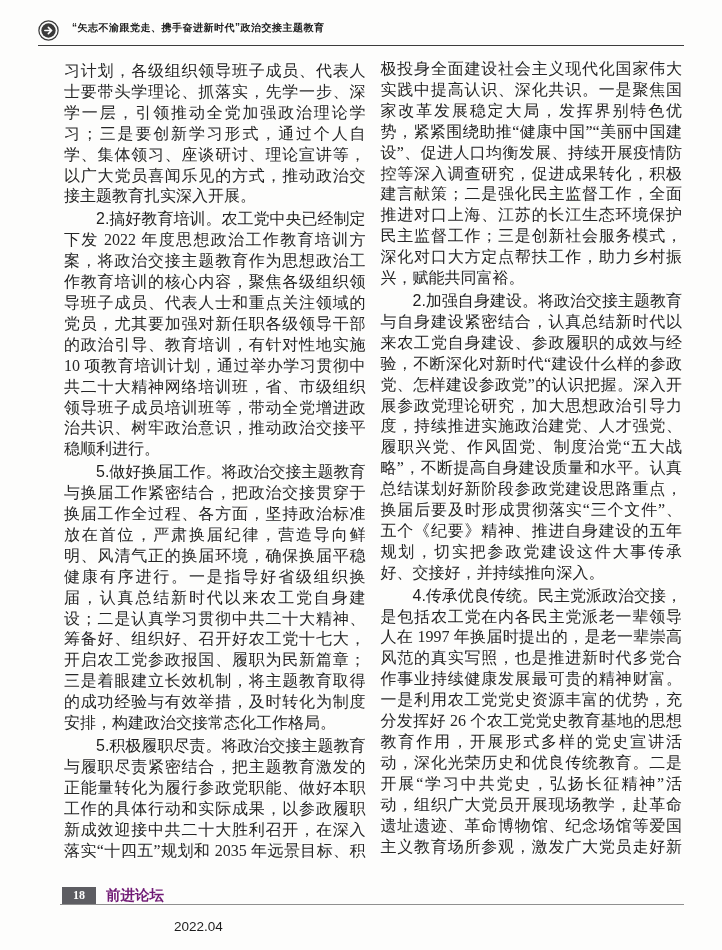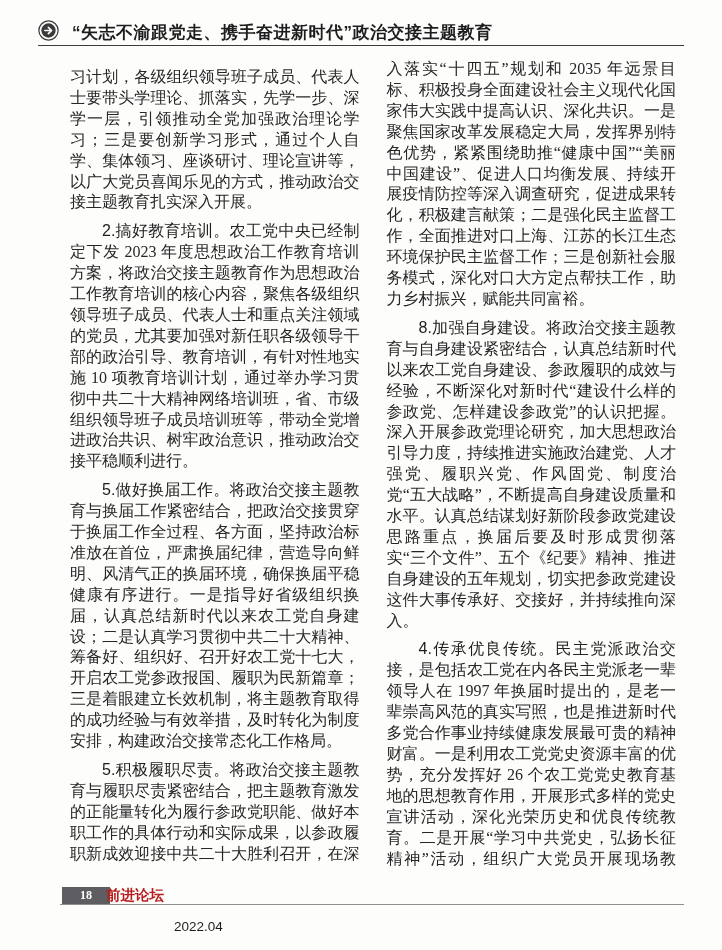--- a/index.html
+++ b/index.html
@@ -33,21 +33,21 @@
     top: 2px;
     width: 21px;
     height: 21px;
   }
   .header-title {
     position: absolute;
     left: 34px;
     top: 3px;
     font-family: "Liberation Sans", "DejaVu Sans", sans-serif;
     font-weight: bold;
-    font-size: 17px;
+    font-size: 10px;
     letter-spacing: .5px;
     color: #1d1d1d;
     white-space: nowrap;
     text-align: center;
   }
   .header-rule {
     position: absolute;
     top: 45px;
     left: 38px;
     width: 646px;
@@ -65,21 +65,21 @@
     column-count: 2;
     column-gap: 11px;
     column-fill: auto;
     text-align: justify;
     font-size: 16px;
     line-height: 20.9px;
     color: #262626;
     overflow: hidden;
   }
   .article p {
-    margin: 8px;
+    margin: 2px;
     text-indent: 2em;
   }
   .article p.continuation {
     text-indent: 0;
   }
   .para-head {
     font-family: "Liberation Sans", "DejaVu Sans", sans-serif;
     font-weight: normal;
     color: #1d1d1d;
   }
@@ -96,38 +96,38 @@
     position: absolute;
     top: 18px;
     left: 0;
     width: 624px;
     border-top: 1px solid #8f8f8f;
   }
   .page-number-badge {
     position: absolute;
     left: 2px;
     top: 1px;
-    width: 48px;
+    width: 34px;
     height: 17px;
     background: #5d5d62;
     color: #ffffff;
     font-family: "Liberation Serif", "DejaVu Serif", serif;
     font-weight: bold;
     font-size: 12px;
     text-align: center;
     line-height: 17px;
   }
   .journal-name {
     position: absolute;
     left: 46px;
     top: 0;
     font-family: "Liberation Sans", "DejaVu Sans", sans-serif;
     font-weight: bold;
     font-size: 14.5px;
-    color: #b91c1c;
+    color: #701a75;
   }
   .journal-issue {
     position: absolute;
     left: 114px;
     top: 1px;
     font-family: "Liberation Sans", "DejaVu Sans", sans-serif;
     font-size: 13.5px;
     color: #1d1d1d;
     margin-top: 32px;
   }
@@ -144,24 +144,24 @@
         <circle cx="12" cy="12" r="8.2" fill="#3a3a3a"></circle>
         <path d="M7.8 12 H15.2 M11.8 8.4 L15.6 12 L11.8 15.6" fill="none" stroke="#ffffff" stroke-width="1.8" stroke-linecap="round" stroke-linejoin="round"></path>
       </svg>
     </span>
     <span class="header-title">“矢志不渝跟党走、携手奋进新时代”政治交接主题教育</span>
   </div>
   <div class="header-rule"></div>
 
   <div class="article">
     <p class="continuation"><span class="para-body">习计划，各级组织领导班子成员、代表人士要带头学理论、抓落实，先学一步、深学一层，引领推动全党加强政治理论学习；三是要创新学习形式，通过个人自学、集体领习、座谈研讨、理论宣讲等，以广大党员喜闻乐见的方式，推动政治交接主题教育扎实深入开展。</span></p>
-    <p><span class="para-head">2.搞好教育培训。</span><span class="para-body">农工党中央已经制定下发 2023 年度思想政治工作教育培训方案，将政治交接主题教育作为思想政治工作教育培训的核心内容，聚焦各级组织领导班子成员、代表人士和重点关注领域的党员，尤其要加强对新任职各级领导干部的政治引导、教育培训，有针对性地实施 10 项教育培训计划，通过举办学习贯彻中共二十大精神网络培训班，省、市级组织领导班子成员培训班等，带动全党增进政治共识、树牢政治意识，推动政治交接平稳顺利进行。</span></p>
+    <p><span class="para-head">2.搞好教育培训。</span><span class="para-body">农工党中央已经制定下发 2022 年度思想政治工作教育培训方案，将政治交接主题教育作为思想政治工作教育培训的核心内容，聚焦各级组织领导班子成员、代表人士和重点关注领域的党员，尤其要加强对新任职各级领导干部的政治引导、教育培训，有针对性地实施 10 项教育培训计划，通过举办学习贯彻中共二十大精神网络培训班，省、市级组织领导班子成员培训班等，带动全党增进政治共识、树牢政治意识，推动政治交接平稳顺利进行。</span></p>
     <p><span class="para-head">5.做好换届工作。</span><span class="para-body">将政治交接主题教育与换届工作紧密结合，把政治交接贯穿于换届工作全过程、各方面，坚持政治标准放在首位，严肃换届纪律，营造导向鲜明、风清气正的换届环境，确保换届平稳健康有序进行。一是指导好省级组织换届，认真总结新时代以来农工党自身建设；二是认真学习贯彻中共二十大精神、筹备好、组织好、召开好农工党十七大，开启农工党参政报国、履职为民新篇章；三是着眼建立长效机制，将主题教育取得的成功经验与有效举措，及时转化为制度安排，构建政治交接常态化工作格局。</span></p>
     <p><span class="para-head">5.积极履职尽责。</span><span class="para-body">将政治交接主题教育与履职尽责紧密结合，把主题教育激发的正能量转化为履行参政党职能、做好本职工作的具体行动和实际成果，以参政履职新成效迎接中共二十大胜利召开，在深入落实“十四五”规划和 2035 年远景目标、积极投身全面建设社会主义现代化国家伟大实践中提高认识、深化共识。一是聚焦国家改革发展稳定大局，发挥界别特色优势，紧紧围绕助推“健康中国”“美丽中国建设”、促进人口均衡发展、持续开展疫情防控等深入调查研究，促进成果转化，积极建言献策；二是强化民主监督工作，全面推进对口上海、江苏的长江生态环境保护民主监督工作；三是创新社会服务模式，深化对口大方定点帮扶工作，助力乡村振兴，赋能共同富裕。</span></p>
-    <p><span class="para-head">8.加强自身建设。</span><span class="para-body">将政治交接主题教育与自身建设紧密结合，认真总结新时代以来农工党自身建设、参政履职的成效与经验，不断深化对新时代“建设什么样的参政党、怎样建设参政党”的认识把握。深入开展参政党理论研究，加大思想政治引导力度，持续推进实施政治建党、人才强党、履职兴党、作风固党、制度治党“五大战略”，不断提高自身建设质量和水平。认真总结谋划好新阶段参政党建设思路重点，换届后要及时形成贯彻落实“三个文件”、五个《纪要》精神、推进自身建设的五年规划，切实把参政党建设这件大事传承好、交接好，并持续推向深入。</span></p>
+    <p><span class="para-head">2.加强自身建设。</span><span class="para-body">将政治交接主题教育与自身建设紧密结合，认真总结新时代以来农工党自身建设、参政履职的成效与经验，不断深化对新时代“建设什么样的参政党、怎样建设参政党”的认识把握。深入开展参政党理论研究，加大思想政治引导力度，持续推进实施政治建党、人才强党、履职兴党、作风固党、制度治党“五大战略”，不断提高自身建设质量和水平。认真总结谋划好新阶段参政党建设思路重点，换届后要及时形成贯彻落实“三个文件”、五个《纪要》精神、推进自身建设的五年规划，切实把参政党建设这件大事传承好、交接好，并持续推向深入。</span></p>
     <p><span class="para-head">4.传承优良传统。</span><span class="para-body">民主党派政治交接，是包括农工党在内各民主党派老一辈领导人在 1997 年换届时提出的，是老一辈崇高风范的真实写照，也是推进新时代多党合作事业持续健康发展最可贵的精神财富。一是利用农工党党史资源丰富的优势，充分发挥好 26 个农工党党史教育基地的思想教育作用，开展形式多样的党史宣讲活动，深化光荣历史和优良传统教育。二是开展“学习中共党史，弘扬长征精神”活动，组织广大党员开展现场教学，赴革命遗址遗迹、革命博物馆、纪念场馆等爱国主义教育场所参观，激发广大党员走好新时代长征路。三是注重线上线下学习教育相结合，运用好“学习强国”等各类学习教育平台或宣传教育载体。</span></p>
     <p><span class="para-head">6.抓实组织生活。</span><span class="para-body">将政治交接主题教育与党员组织生活结合起来，提高政治站位，突出政治功能，把各级组织建设成为坚强战斗堡垒。以中央和省级组织为主，从严从实抓好组织生活，将各级组织领导班子及成员参与政治交接主题教育情况作为述职和民主评议、民主生活会的重要内容，针对短板和不足，广泛征求意见建议，深入开展批评和自我批评，进行“政治体检”，将各级组织领导班子建设成为信念坚定、政治过硬、团结民主、工作高效、关系和谐、廉洁自律的领导</span></p>
   </div>
 
   <div class="page-footer">
     <span class="page-number-badge">18</span>
     <span class="journal-name">前进论坛</span>
     <span class="journal-issue">2022.04</span>
     <div class="footer-rule"></div>
   </div>

